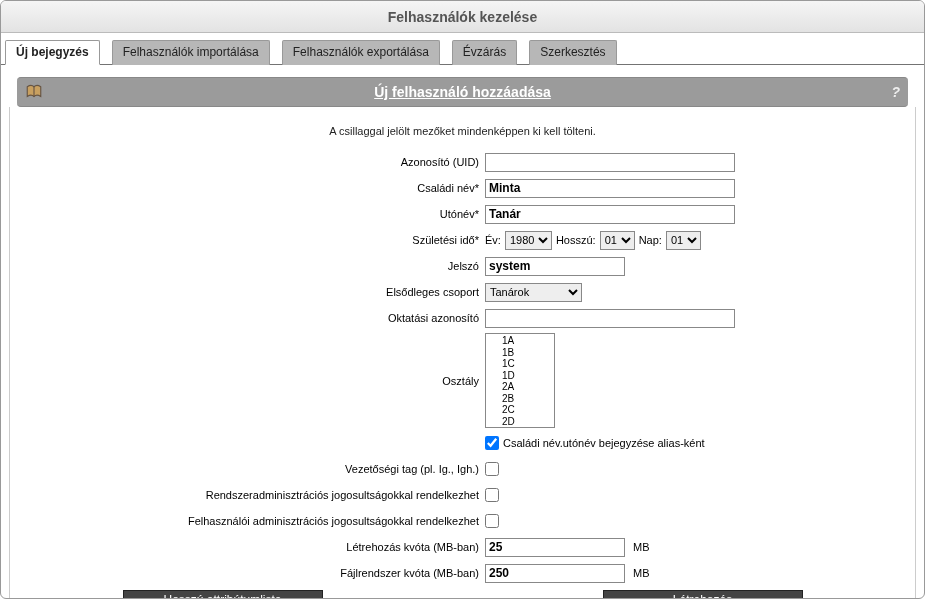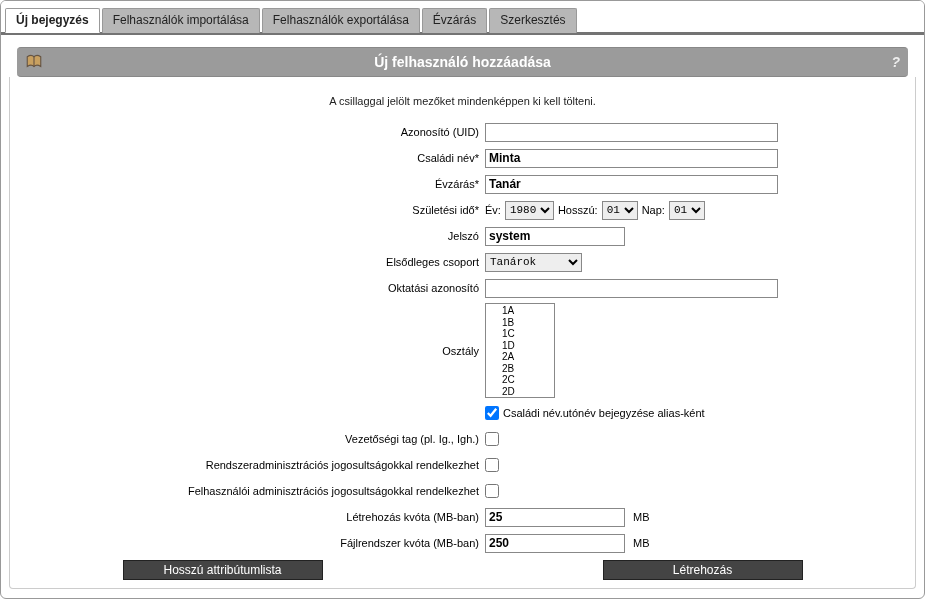--- a/index.html
+++ b/index.html
@@ -26,24 +26,24 @@
     border-bottom: 1px solid #bbb;
     display: flex;
     align-items: center;
     justify-content: center;
     font-weight: bold;
     color: #555;
     font-size: 14px;
   }
   .tabbar {
     display: flex;
-    border-bottom: 3px solid #737373;
+    border-bottom: 1px solid #737373;
     background: #fff;
     padding: 6px 4px 0 4px;
-    gap: 2px;
+    gap: 12px;
   }
   .tab {
     padding: 4px 10px 5px 10px;
     border: 1px solid #999;
     border-bottom: none;
     background: #b7b7b7;
     color: #222;
     font-size: 12px;
     border-radius: 2px 2px 0 0;
     cursor: pointer;
@@ -63,20 +63,21 @@
     border-right: none;
     margin: 12px 8px 0 8px;
     display: flex;
     align-items: center;
     justify-content: center;
     position: relative;
     color: #fff;
     font-weight: bold;
     font-size: 14px;
     border-radius: 4px;
+    text-decoration: underline;
   }
   .panel-header .help-icon {
     position: absolute;
     right: 8px;
     top: 6px;
     font-style: italic;
     color: #eee;
   }
   .panel-header .book-icon {
     position: absolute;
@@ -120,24 +121,24 @@
     font-size: 11px;
   }
   input[type="text"] {
     font-family: inherit;
     font-size: 12px;
     padding: 1px 3px;
     border: 1px solid #888;
     height: 19px;
     font-weight: bold;
   }
-  .w-wide { width: 293px; }
+  .w-wide { width: 250px; }
   .w-med { width: 140px; }
   select {
-    font-family: Liberation Mono, monospace;
+    font-family: Liberation Sans, sans-serif;
     font-size: 11px;
     border: 1px solid #888;
     height: 19px;
     background: #eee;
   }
   select[multiple], .listbox {
     height: 95px;
     width: 70px;
     font-size: 10px;
     overflow-y: scroll;
@@ -167,20 +168,23 @@
     cursor: pointer;
   }
   .unit { font-size: 11px; margin-left: 4px; }
   .book-svg { width: 18px; height: 18px; }
 </style>
 </head>
 <body>
 
 <div class="window">
 
+  <div class="titlebar">
+    <span>Felhasználók kezelése</span>
+  </div>
 
   <div class="tabbar">
     <div class="tab active"><span>Új bejegyzés</span></div>
     <div class="tab"><span>Felhasználók importálása</span></div>
     <div class="tab"><span>Felhasználók exportálása</span></div>
     <div class="tab"><span>Évzárás</span></div>
     <div class="tab"><span>Szerkesztés</span></div>
   </div>
 
   <div class="content">
@@ -208,21 +212,21 @@
       </div>
 
       <div class="form-row">
         <div class="form-label">Családi név*</div>
         <div class="form-field">
           <input type="text" class="w-wide" value="Minta" style="">
         </div>
       </div>
 
       <div class="form-row">
-        <div class="form-label">Évzárás*</div>
+        <div class="form-label">Utónév*</div>
         <div class="form-field">
           <input type="text" class="w-wide" value="Tanár" style="">
         </div>
       </div>
 
       <div class="form-row">
         <div class="form-label">Születési idő*</div>
         <div class="form-field">
           <span>Év:</span>
           <select>

